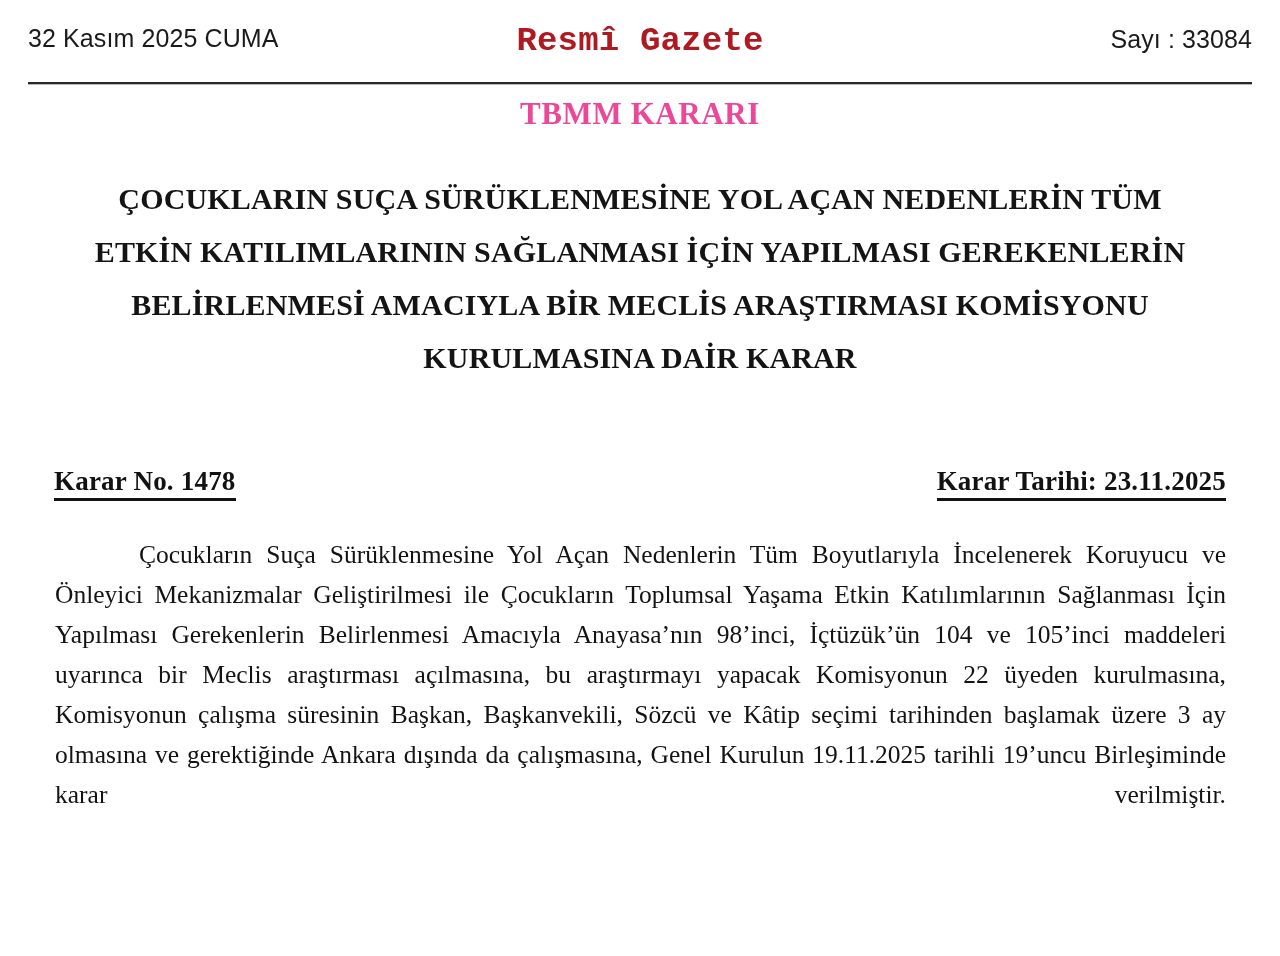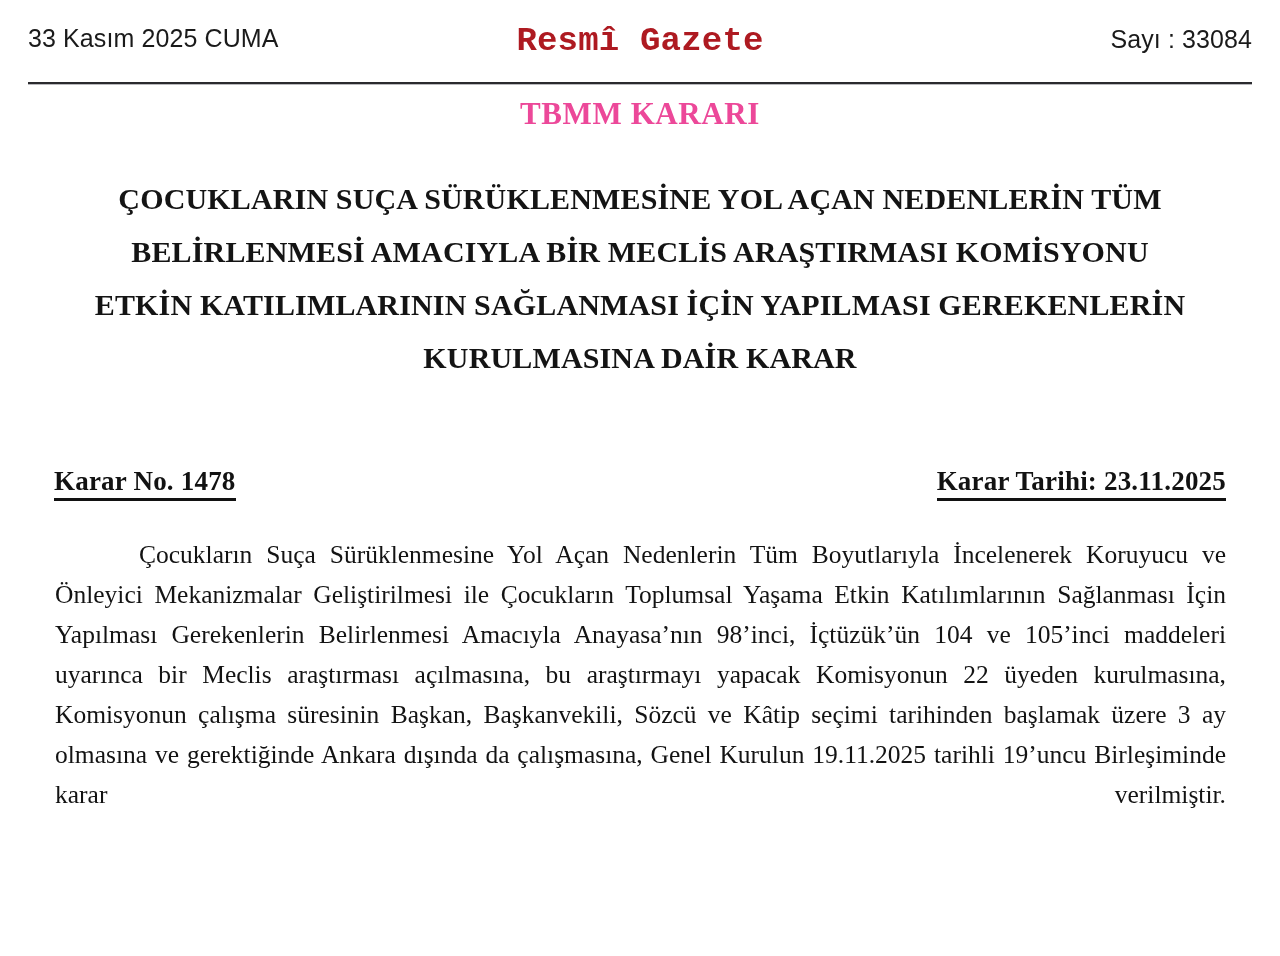--- a/index.html
+++ b/index.html
@@ -130,33 +130,33 @@
     display: inline-block;
     width: 100%;
   }
 </style>
 </head>
 <body>
 
 <div class="page">
 
   <header class="masthead">
-    <div class="masthead-date">33 Kasım 2025 CUMA</div>
+    <div class="masthead-date">32 Kasım 2025 CUMA</div>
     <div class="masthead-title">Resmî Gazete</div>
     <div class="masthead-issue">Sayı : 33084</div>
   </header>
 
   <div class="masthead-rule"></div>
 
   <h1 class="doc-kind">TBMM KARARI</h1>
 
   <h2 class="doc-title">
     <span class="tline">ÇOCUKLARIN SUÇA SÜRÜKLENMESİNE YOL AÇAN NEDENLERİN TÜM</span>
+    <span class="tline">ETKİN KATILIMLARININ SAĞLANMASI İÇİN YAPILMASI GEREKENLERİN</span>
     <span class="tline">BELİRLENMESİ AMACIYLA BİR MECLİS ARAŞTIRMASI KOMİSYONU</span>
-    <span class="tline">ETKİN KATILIMLARININ SAĞLANMASI İÇİN YAPILMASI GEREKENLERİN</span>
     <span class="tline">KURULMASINA DAİR KARAR</span>
   </h2>
 
   <div class="decision-meta">
     <div class="meta-item">Karar No. 1478</div>
     <div class="meta-item">Karar Tarihi: 23.11.2025</div>
   </div>
 
   <p class="body-text">Çocukların Suça Sürüklenmesine Yol Açan Nedenlerin Tüm Boyutlarıyla İncelenerek Koruyucu ve Önleyici Mekanizmalar Geliştirilmesi ile Çocukların Toplumsal Yaşama Etkin Katılımlarının Sağlanması İçin Yapılması Gerekenlerin Belirlenmesi Amacıyla Anayasa’nın 98’inci, İçtüzük’ün 104 ve 105’inci maddeleri uyarınca bir Meclis araştırması açılmasına, bu araştırmayı yapacak Komisyonun 22 üyeden kurulmasına, Komisyonun çalışma süresinin Başkan, Başkanvekili, Sözcü ve Kâtip seçimi tarihinden başlamak üzere 3 ay olmasına ve gerektiğinde Ankara dışında da çalışmasına, Genel Kurulun 19.11.2025 tarihli 19’uncu Birleşiminde karar verilmiştir.</p>
 

